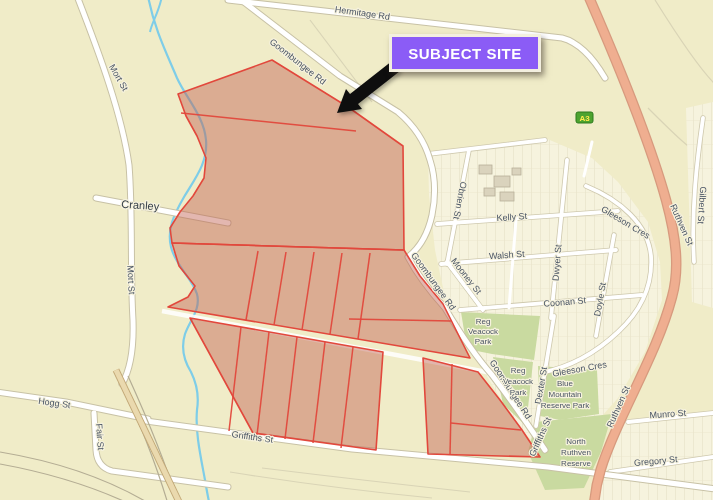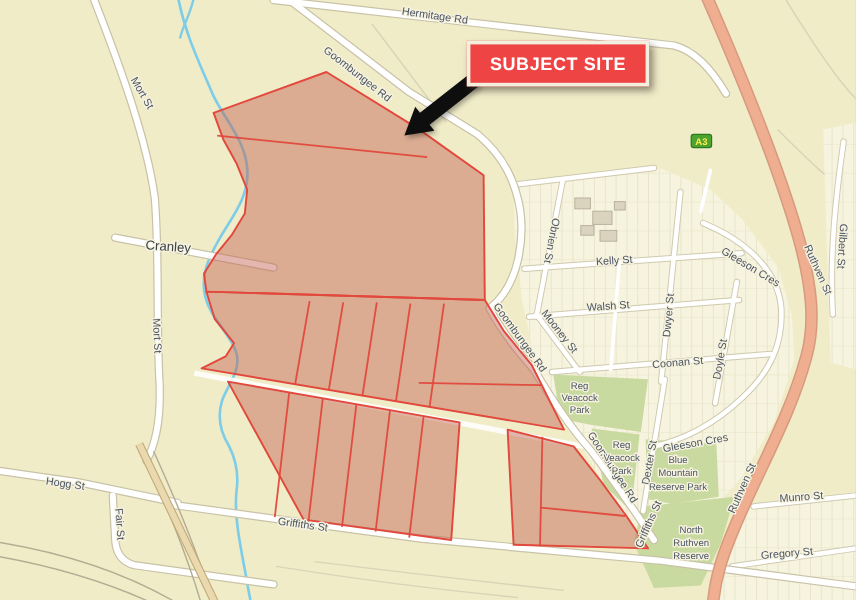--- a/index.html
+++ b/index.html
@@ -14,21 +14,21 @@
   .field-line{fill:none;stroke:#d9d4b6;stroke-width:1.2;}
   .rail-line{fill:none;stroke:#b4ad94;stroke-width:1.2;}
   .site{stroke:#e2483c;stroke-width:1.6;fill-opacity:0.45;stroke-linejoin:round;}
   .site-line{fill:none;stroke:#e2483c;stroke-width:1.5;opacity:0.95;}
   .bldg{fill:#dad3bd;stroke:#b7b09a;stroke-width:0.8;}
   .map-label{font:9px "Liberation Sans",sans-serif;fill:#4a5565;paint-order:stroke;stroke:#f6f2dd;stroke-width:2.4px;stroke-linejoin:round;text-anchor:middle;}
   .park-label{font-size:8px;}
   .locality-label{font-size:11px;fill:#39424c;stroke-width:2.6px;}
   .shield{fill:#4da32f;stroke:#2d7a1e;stroke-width:1;}
   .shield-label{font:bold 8px "Liberation Sans",sans-serif;fill:#ffe94d;stroke:none;text-anchor:middle;}
-  #site-callout{position:absolute;left:389px;top:34px;width:146px;height:32px;background:#ef4444;border:3px solid #f3efdf;box-shadow:3px 4px 6px rgba(60,50,40,.55);display:flex;align-items:center;justify-content:center;}
+  #site-callout{position:absolute;left:389px;top:34px;width:146px;height:32px;background:#8b5cf6;border:3px solid #f3efdf;box-shadow:3px 4px 6px rgba(60,50,40,.55);display:flex;align-items:center;justify-content:center;}
   #site-callout span{color:#fff;font-weight:bold;font-size:15px;letter-spacing:.5px;white-space:nowrap;}
   .arrow{fill:#0e0e0e;filter:drop-shadow(2px 2px 2px rgba(0,0,0,.35));}
 </style>
 </head>
 <body>
 
 <div id="stage">
 <svg id="map-svg" width="713" height="500" viewBox="0 0 713 500">
   <defs>
     <pattern id="lots" width="9" height="24" patternUnits="userSpaceOnUse">

